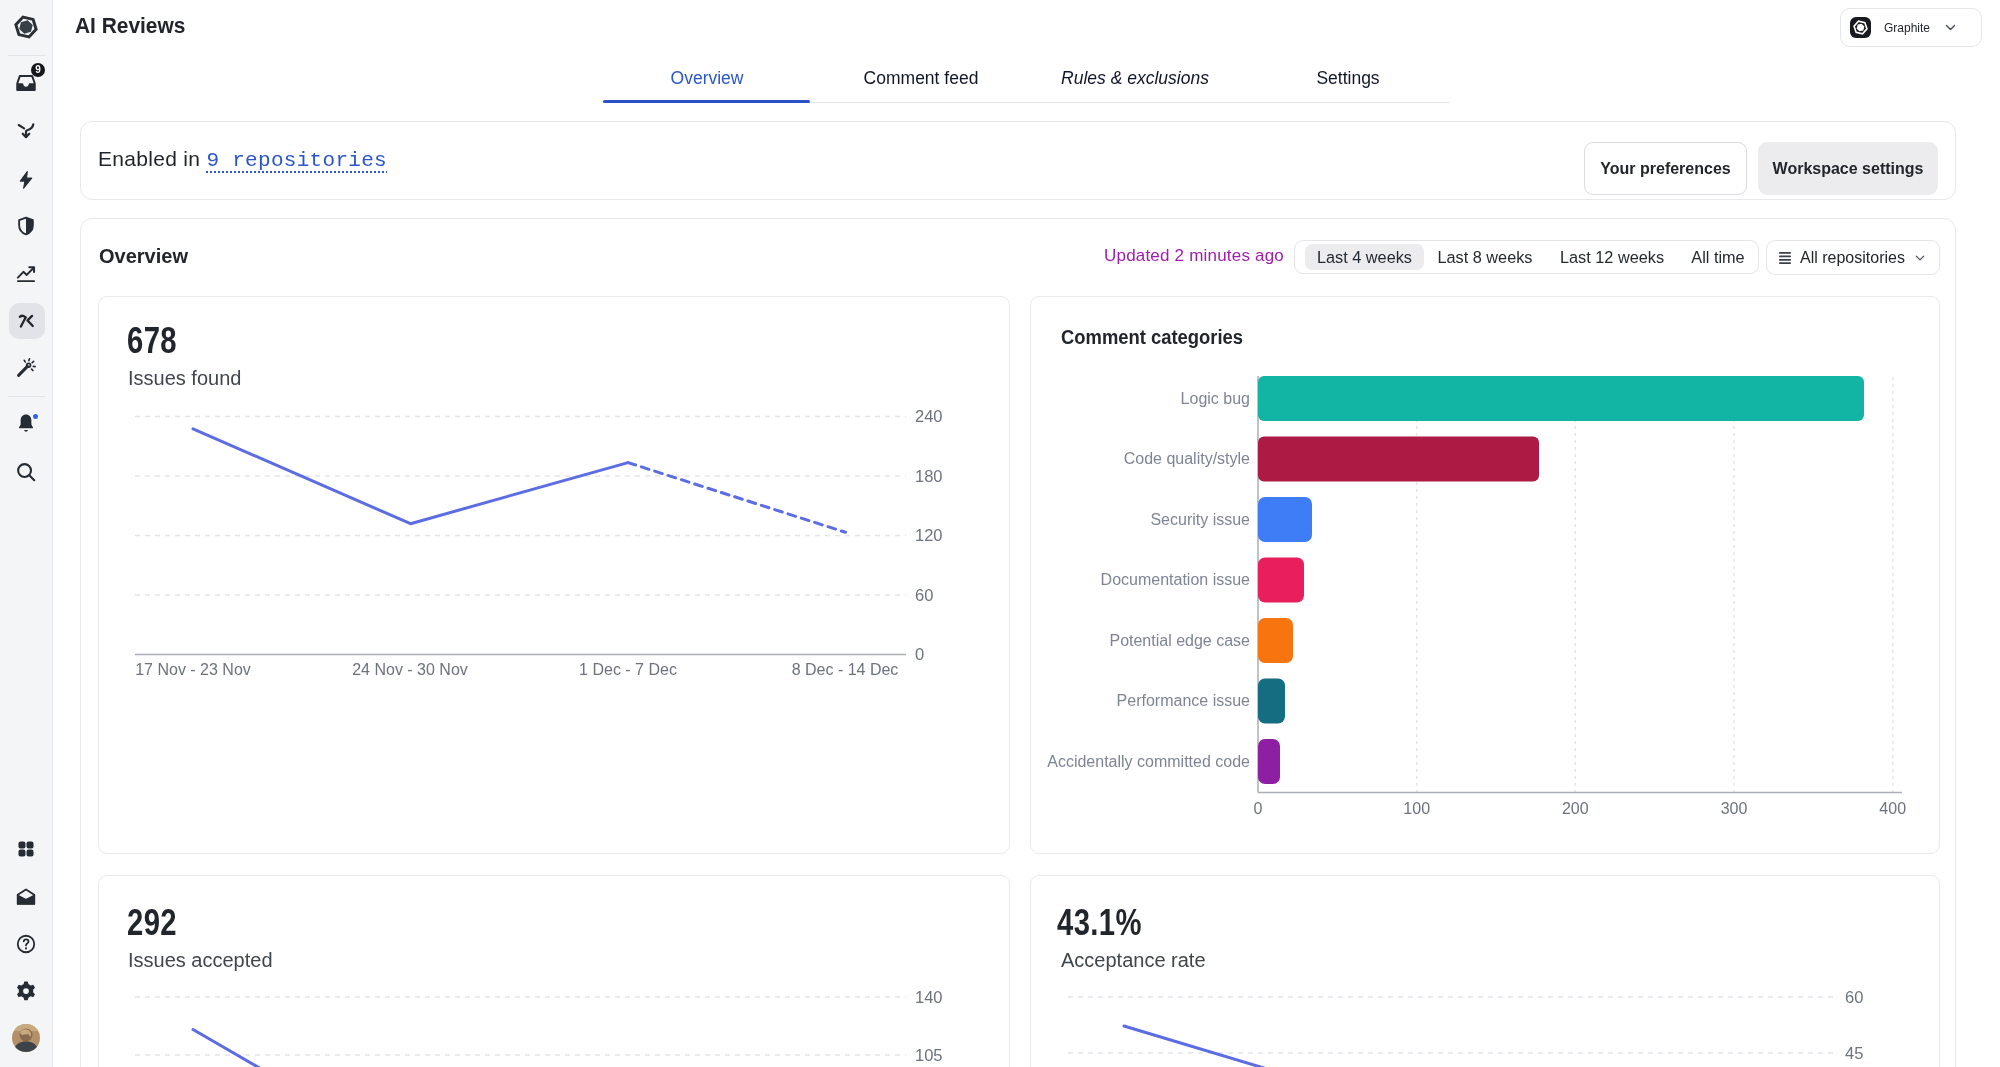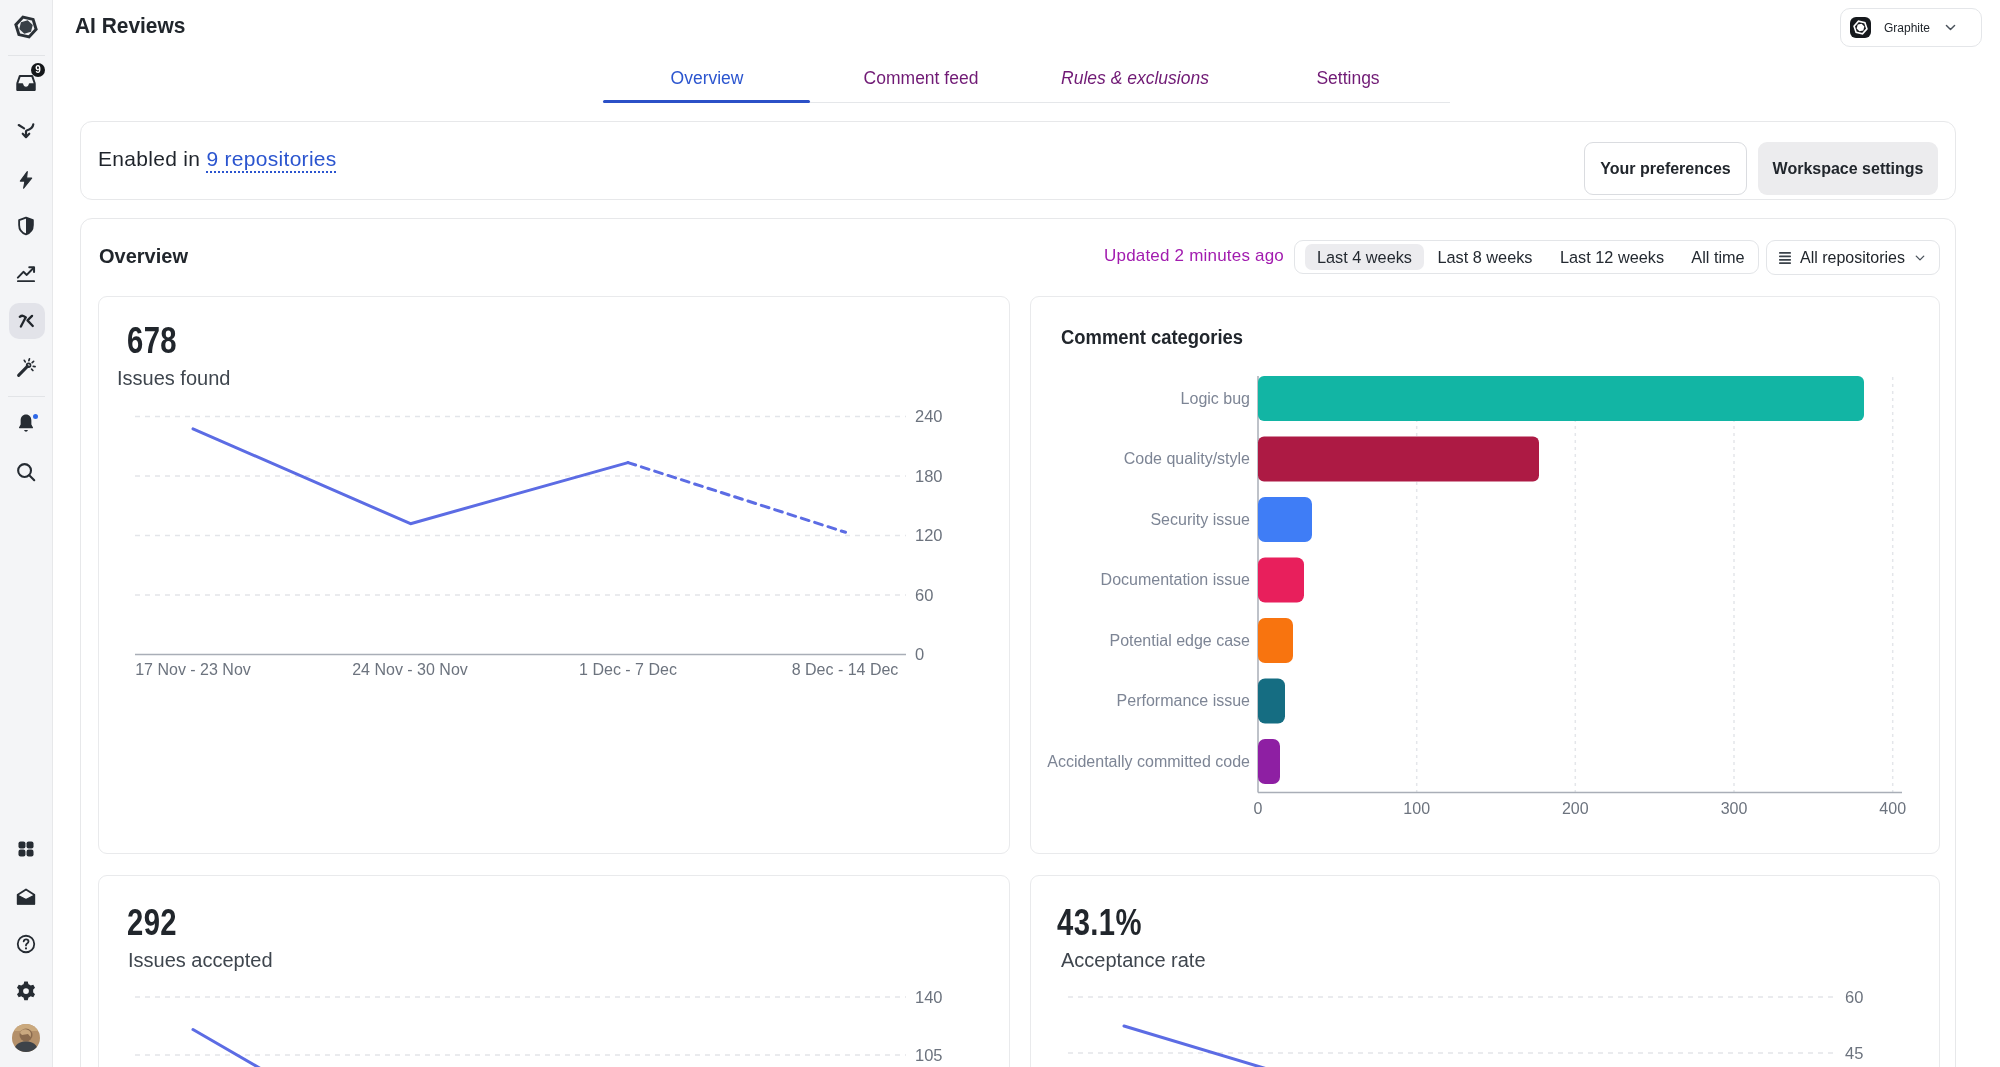--- a/index.html
+++ b/index.html
@@ -15,31 +15,31 @@
 
 
 #hTitle { position:absolute; left:75px; top:13px; font-size:22px; font-weight:700; color:#21262c; transform:scaleX(0.95); transform-origin:left top;}
 #gbtn { position:absolute; left:1840px; top:8px; width:142px; height:39px; border:1px solid #e4e6e9; border-radius:10px; background:#fff; display:flex; align-items:center; padding-left:9px; }
 #gbtn .glogo { width:21px; height:21px; background:#16191d; border-radius:6px; display:flex; align-items:center; justify-content:center; }
 #gbtn .gtxt { font-size:16px; color:#21262c; margin-left:10px; font-weight:400; }
 
 
 #tabline { position:absolute; left:603px; top:102px; width:847px; height:1px; background:#e5e7ea; }
 #tabul { position:absolute; left:603px; top:99.5px; width:207px; height:3px; background:#2b50c7; border-radius:2px; z-index:2;}
-.tab { position:absolute; top:68px; font-size:17.5px; color:#701a75; transform:translateX(-50%); white-space:nowrap; }
+.tab { position:absolute; top:68px; font-size:17.5px; color:#0f172a; transform:translateX(-50%); white-space:nowrap; }
 .tab.act { color:#2b55cf; font-weight:500; }
 
 
 .card { position:absolute; background:#fff; border:1px solid #e7e8ea; border-radius:12px; }
 #cEnabled { left:80px; top:121px; width:1876px; height:79px; }
 #cOverview { left:80px; top:218px; width:1876px; height:920px; border-radius:12px; }
 .icard { position:absolute; background:#fff; border:1px solid #e9eaec; border-radius:9px; overflow:hidden; }
 
 #enText { position:absolute; left:98px; top:147px; font-size:21px; color:#1f242b; letter-spacing:0.3px; }
-#enText a { color:#2b55cf; text-decoration:underline dotted #2b55cf 1.5px; text-underline-offset:5px; }
+#enText a { color:#2b55cf; text-decoration:underline dotted #2b55cf 1.5px; text-underline-offset:5px;font-family:Liberation Mono, monospace; }
 .btn { position:absolute; height:53px; border-radius:9px; font-size:16px; font-weight:700; color:#21262c; display:flex; align-items:center; justify-content:center; }
 #btnPref { left:1584px; top:142px; width:163px; background:#fff; border:1px solid #dadce0; }
 #btnWork { left:1758px; top:142px; width:180px; background:#ececee; }
 
 #ovTitle { position:absolute; left:99px; top:245px; font-size:20px; font-weight:700; color:#21262c; }
 #updated { position:absolute; left:1104px; top:246px; font-size:17px; color:#a21caf; letter-spacing:0.2px; }
 
 
 #seg { position:absolute; left:1294px; top:240px; width:465px; height:34px; border:1px solid #e3e5e8; border-radius:9px; background:#fff; display:flex; align-items:center; }
 .segitem { font-size:16.3px; font-weight:400; color:#242a31; text-align:center; }
@@ -206,21 +206,21 @@
       <rect x="1.2" y="12.9" width="13.6" height="2" rx="0.5"></rect>
     </svg>
   <span class="dtxt">All repositories</span>
   <svg style="margin-left:9px" width="12" height="12" viewBox="0 0 16 16" fill="none" stroke="#4a525b" stroke-width="1.8" stroke-linecap="round" stroke-linejoin="round">
       <path d="M3 5.5 L8 10.5 L13 5.5"></path>
     </svg>
 </div>
 
 <div class="icard" id="ic1" style="left:98px; top:296px; width:912px; height:558px;">
   <div class="bignum" style="left:28px; top:23px;">678</div>
-  <div class="subt" style="left:18px; top:70px;">Issues found</div>
+  <div class="subt" style="left:29px; top:70px;">Issues found</div>
   <svg width="912" height="558" style="position:absolute; left:0; top:0;">
     <g stroke="#e3e5e9" stroke-width="1.5" stroke-dasharray="5 5">
       <line x1="36" y1="119.5" x2="807" y2="119.5"></line>
       <line x1="36" y1="179" x2="807" y2="179"></line>
       <line x1="36" y1="238.5" x2="807" y2="238.5"></line>
       <line x1="36" y1="298" x2="807" y2="298"></line>
     </g>
     <line x1="36" y1="357.5" x2="807" y2="357.5" stroke="#a9aeb7" stroke-width="1.5"></line>
     <g font-size="16.5" fill="#6c737e">
       <text x="816" y="125">240</text>

